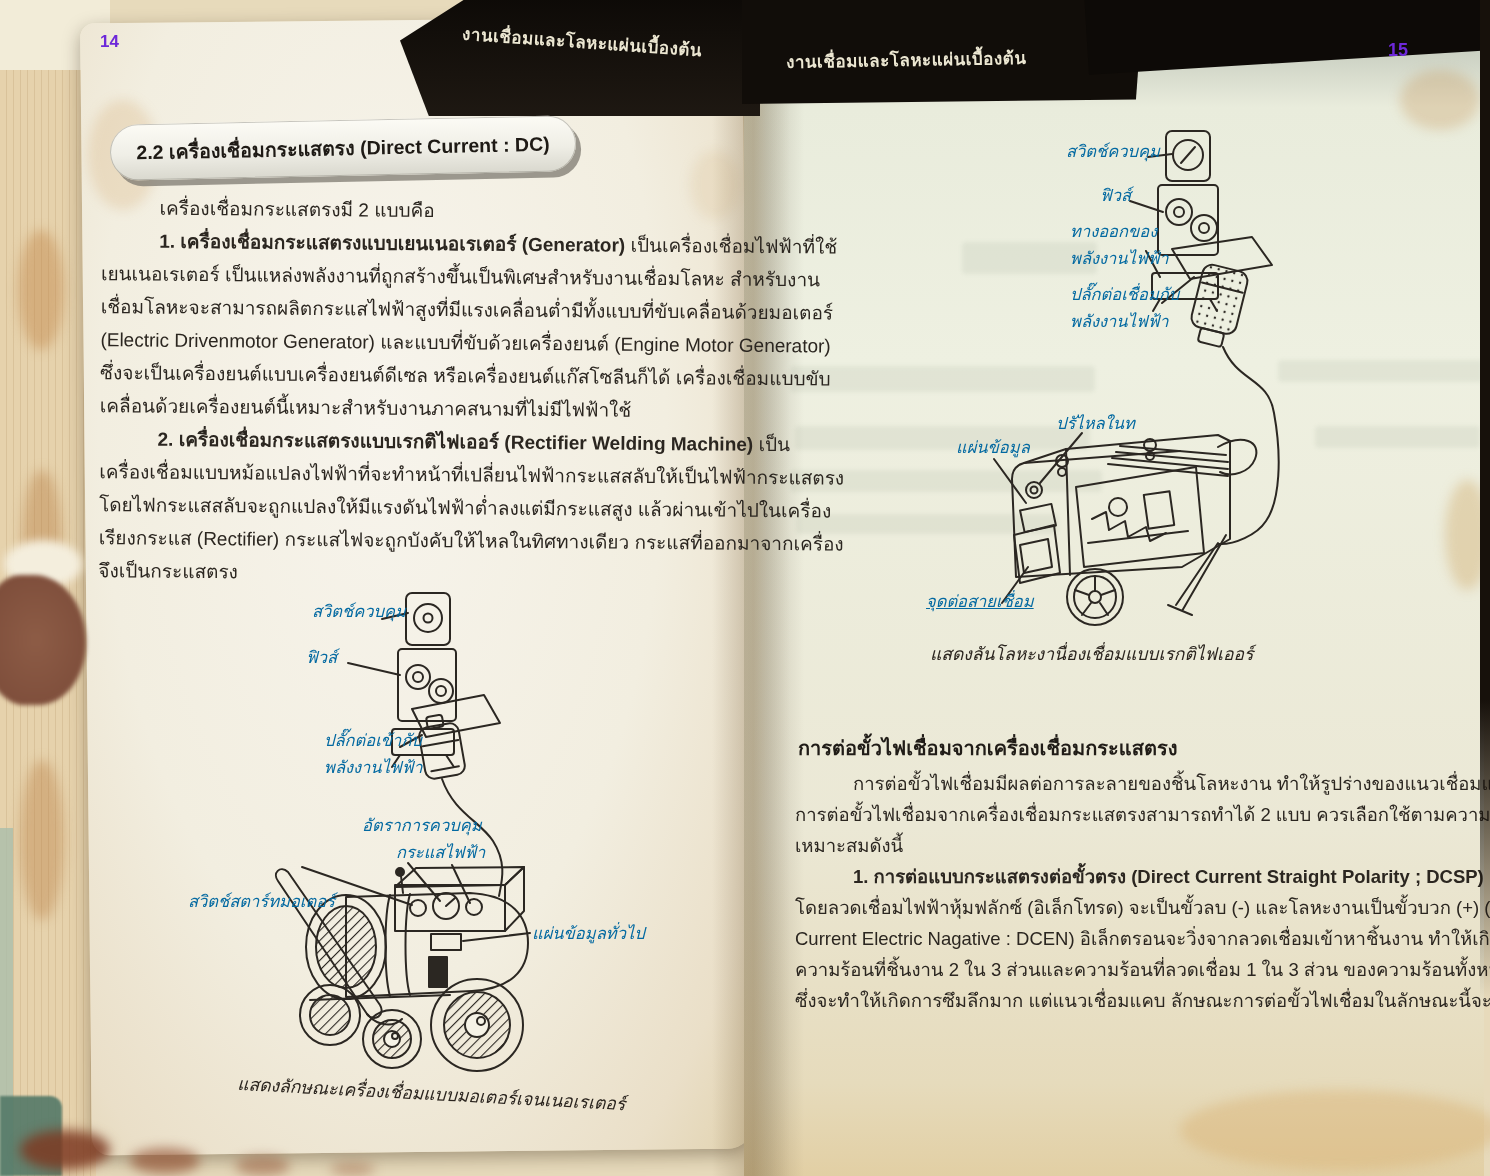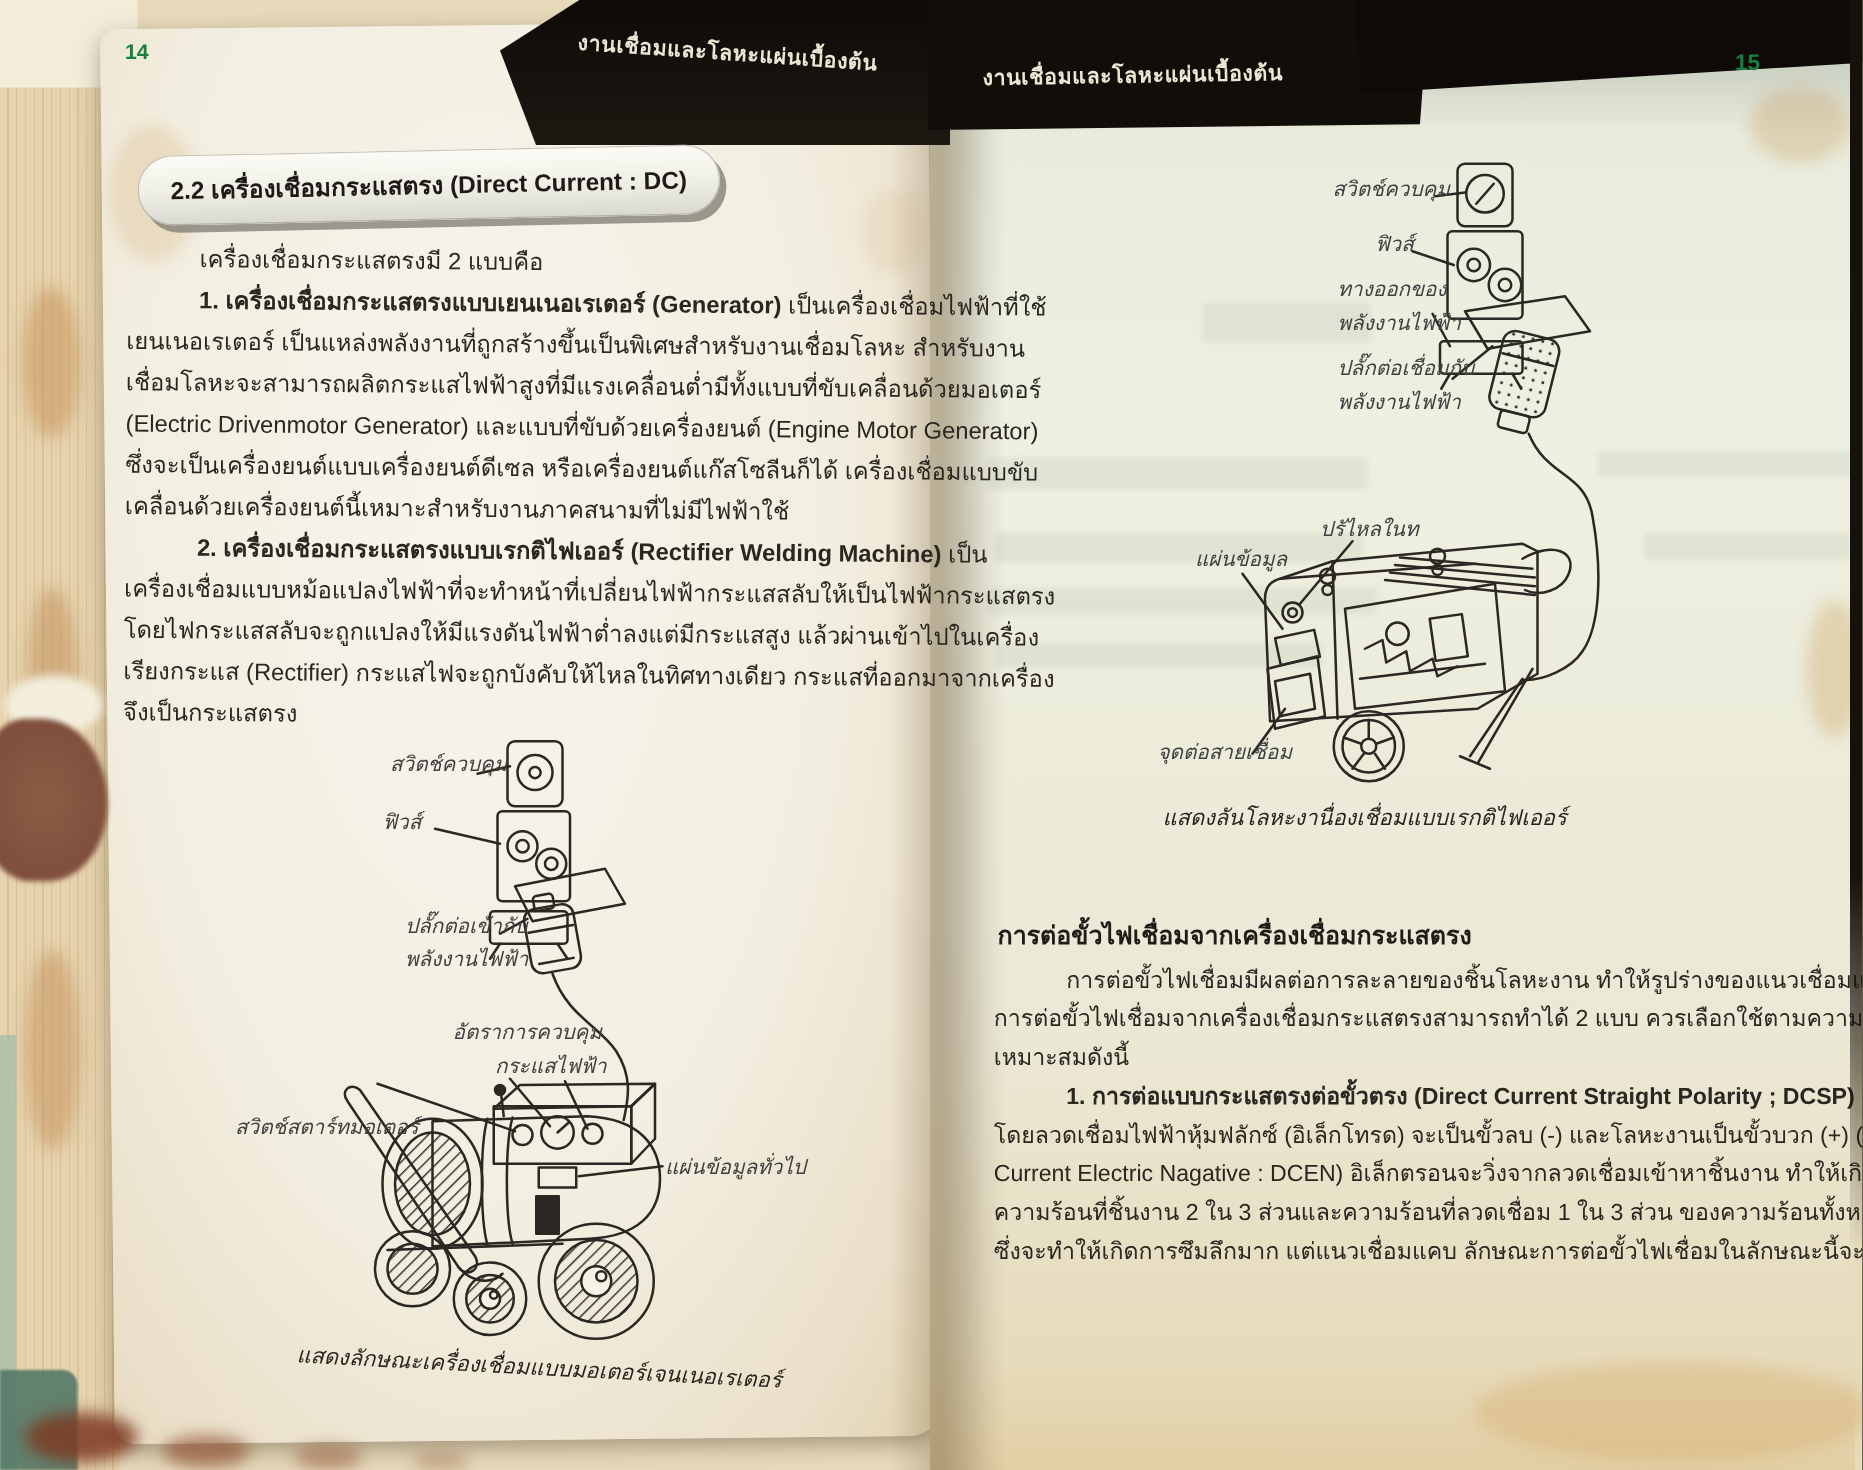--- a/index.html
+++ b/index.html
@@ -31,38 +31,38 @@
   
   .hdr-left{left:400px;top:-10px;width:360px;height:126px;z-index:5;
     background:linear-gradient(180deg,#0c0906,#1e1812);
     clip-path:polygon(22% 0,100% 0,100% 100%,8% 100%,0 40%);}
   .hdr-left .t{position:absolute;left:62px;top:38px;transform:rotate(4deg);}
   .hdr-right{left:742px;top:-10px;width:402px;height:114px;z-index:5;
     background:#110d09;clip-path:polygon(0 0,100% 0,98% 96%,0 100%);}
   .hdr-right .t{position:absolute;left:44px;top:56px;transform:rotate(-1deg);}
   .hdr-band{left:1086px;top:-24px;width:420px;height:86px;z-index:5;background:#0d0a07;transform:rotate(-3.5deg);}
   .hdr-title{font-size:17px;font-weight:bold;color:#ece7d2;letter-spacing:.5px;white-space:nowrap;}
-  .pagenum{font-weight:bold;font-size:17px;color:#15803d;z-index:6;}
+  .pagenum{font-weight:bold;font-size:17px;color:#6d28d9;z-index:6;}
   
   .pill{left:110px;top:120px;width:466px;height:56px;z-index:6;border-radius:30px;transform:rotate(-1.2deg);
     background:linear-gradient(180deg,#fcfbf5 0%,#efeee6 55%,#d9d8ce 100%);
     box-shadow:5px 6px 0 rgba(125,122,112,.75), inset 0 0 0 1px rgba(120,118,108,.4);
     display:flex;align-items:center;justify-content:center;}
   .pill span{font-size:19.5px;font-weight:bold;color:#1e1a15;white-space:nowrap;}
   
   .textblock{z-index:6;}
   .ln{white-space:nowrap;overflow:visible;font-size:19px;color:#2b2620;}
   .tb-left{left:100px;top:194px;width:650px;transform:rotate(.5deg);}
   .tb-left .ln{height:33px;line-height:33px;}
   .tb-right{left:795px;top:768px;width:672px;}
   .tb-right .ln{height:31px;line-height:31px;font-size:18.5px;}
   .ind{text-indent:58px;}
   .heading-r{left:798px;top:732px;z-index:6;font-size:20px;font-weight:bold;color:#201c17;white-space:nowrap;}
   
-  .lbl{position:absolute;font-size:16.5px;font-style:italic;color:#404040;white-space:nowrap;z-index:7;}
+  .lbl{position:absolute;font-size:16.5px;font-style:italic;color:#0369a1;white-space:nowrap;z-index:7;}
   .cap{position:absolute;font-size:17.5px;font-style:italic;color:#2a241e;white-space:nowrap;z-index:7;}
   svg{z-index:6;}
   
   .ghost{position:absolute;background:#7c8d77;opacity:.11;border-radius:4px;filter:blur(2px);z-index:2;}
 </style>
 </head>
 <body>
 
 <div class="photo">
 
@@ -294,21 +294,21 @@
   </svg>
 
   <div class="lbl" style="left:1066px;top:138px;">สวิตช์ควบคุม</div>
   <div class="lbl" style="left:1100px;top:182px;">ฟิวส์</div>
   <div class="lbl" style="left:1070px;top:218px;">ทางออกของ</div>
   <div class="lbl" style="left:1070px;top:245px;">พลังงานไฟฟ้า</div>
   <div class="lbl" style="left:1070px;top:281px;">ปลั๊กต่อเชื่อมกับ</div>
   <div class="lbl" style="left:1070px;top:308px;">พลังงานไฟฟ้า</div>
   <div class="lbl" style="left:1056px;top:410px;">ปรัไหลในท</div>
   <div class="lbl" style="left:956px;top:434px;">แผ่นข้อมูล</div>
-  <div class="lbl" style="left:926px;top:588px;">จุดต่อสายเชื่อม</div>
+  <div class="lbl" style="left:926px;top:588px;text-decoration:underline;">จุดต่อสายเชื่อม</div>
   <div class="cap" style="left:930px;top:640px;">แสดงลันโลหะงานื่องเชื่อมแบบเรกติไฟเออร์</div>
 
   <div class="abs heading-r">การต่อขั้วไฟเชื่อมจากเครื่องเชื่อมกระแสตรง</div>
   <div class="abs textblock tb-right">
     <div class="ln ind"><b></b><span>การต่อขั้วไฟเชื่อมมีผลต่อการละลายของชิ้นโลหะงาน ทำให้รูปร่างของแนวเชื่อมแตกต่างกัน</span></div>
     <div class="ln"><b></b><span>การต่อขั้วไฟเชื่อมจากเครื่องเชื่อมกระแสตรงสามารถทำได้ 2 แบบ ควรเลือกใช้ตามความ</span></div>
     <div class="ln"><b></b><span>เหมาะสมดังนี้</span></div>
     <div class="ln ind"><b>1. การต่อแบบกระแสตรงต่อขั้วตรง (Direct Current Straight Polarity ; DCSP)</b><span></span></div>
     <div class="ln"><b></b><span>โดยลวดเชื่อมไฟฟ้าหุ้มฟลักซ์ (อิเล็กโทรด) จะเป็นขั้วลบ (-) และโลหะงานเป็นขั้วบวก (+) (Direct</span></div>
     <div class="ln"><b></b><span>Current Electric Nagative : DCEN) อิเล็กตรอนจะวิ่งจากลวดเชื่อมเข้าหาชิ้นงาน ทำให้เกิด</span></div>

